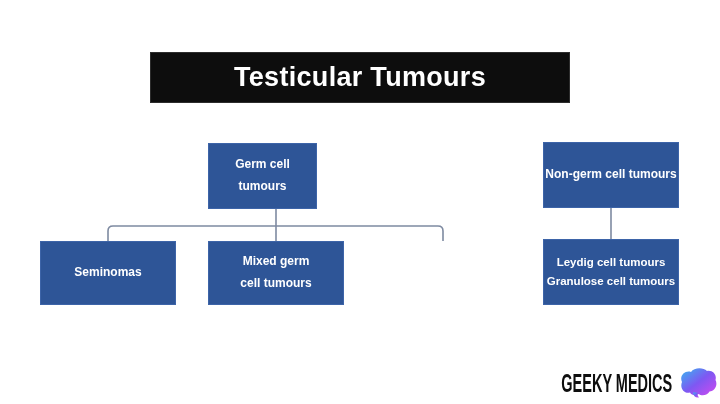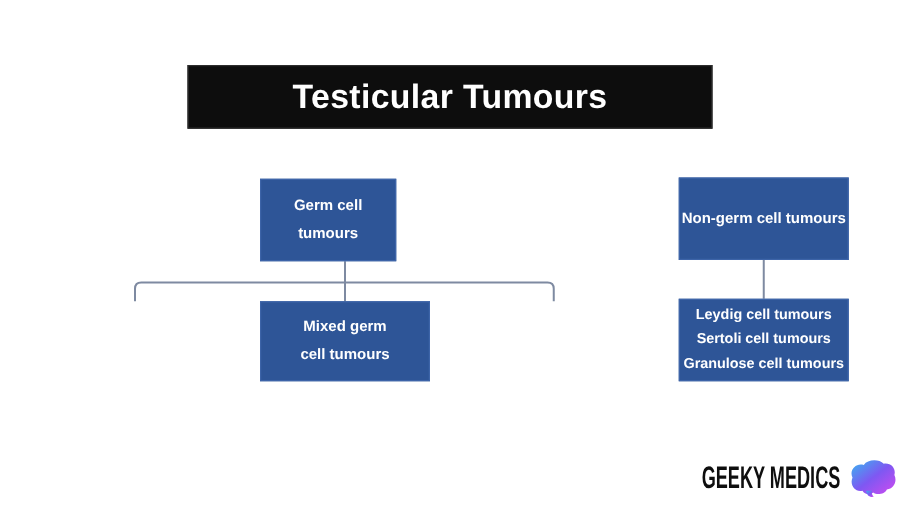--- a/index.html
+++ b/index.html
@@ -100,29 +100,31 @@
   </svg>
 
   <div class="box b-germ">
     <span>Germ cell tumours</span>
   </div>
 
   <div class="box b-nongerm">
     <span>Non-germ cell tumours</span>
   </div>
 
+  <div class="box b-seminomas">
+    <span>Seminomas</span>
+  </div>
 
   <div class="box b-mixed">
     <span>Mixed germ cell tumours</span>
   </div>
 
 
   <div class="box b-leydig">
     <div>Leydig cell tumours</div>
-    <div>Sertoli cell tumours</div>
     <div>Granulose cell tumours</div>
   </div>
 
   <div class="logo">
     <span class="logo-text">GEEKY MEDICS</span>
     <svg class="brain-svg" viewBox="0 0 42 31" aria-hidden="true">
       <defs>
         <linearGradient id="brainGrad" x1="0%" y1="0%" x2="100%" y2="100%">
           <stop offset="0%" stop-color="#38b6f0"></stop>
           <stop offset="50%" stop-color="#7e58f2"></stop>

